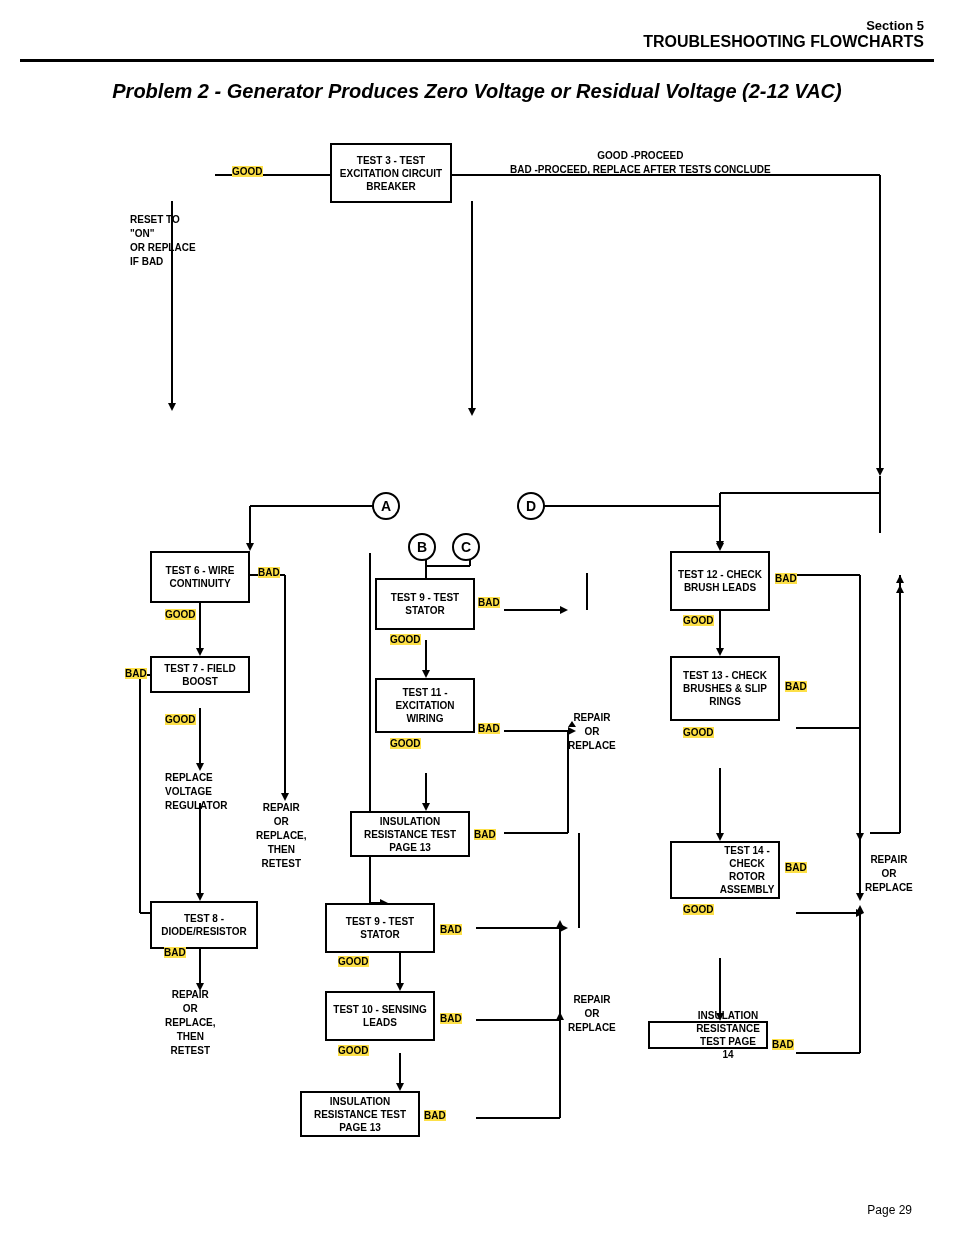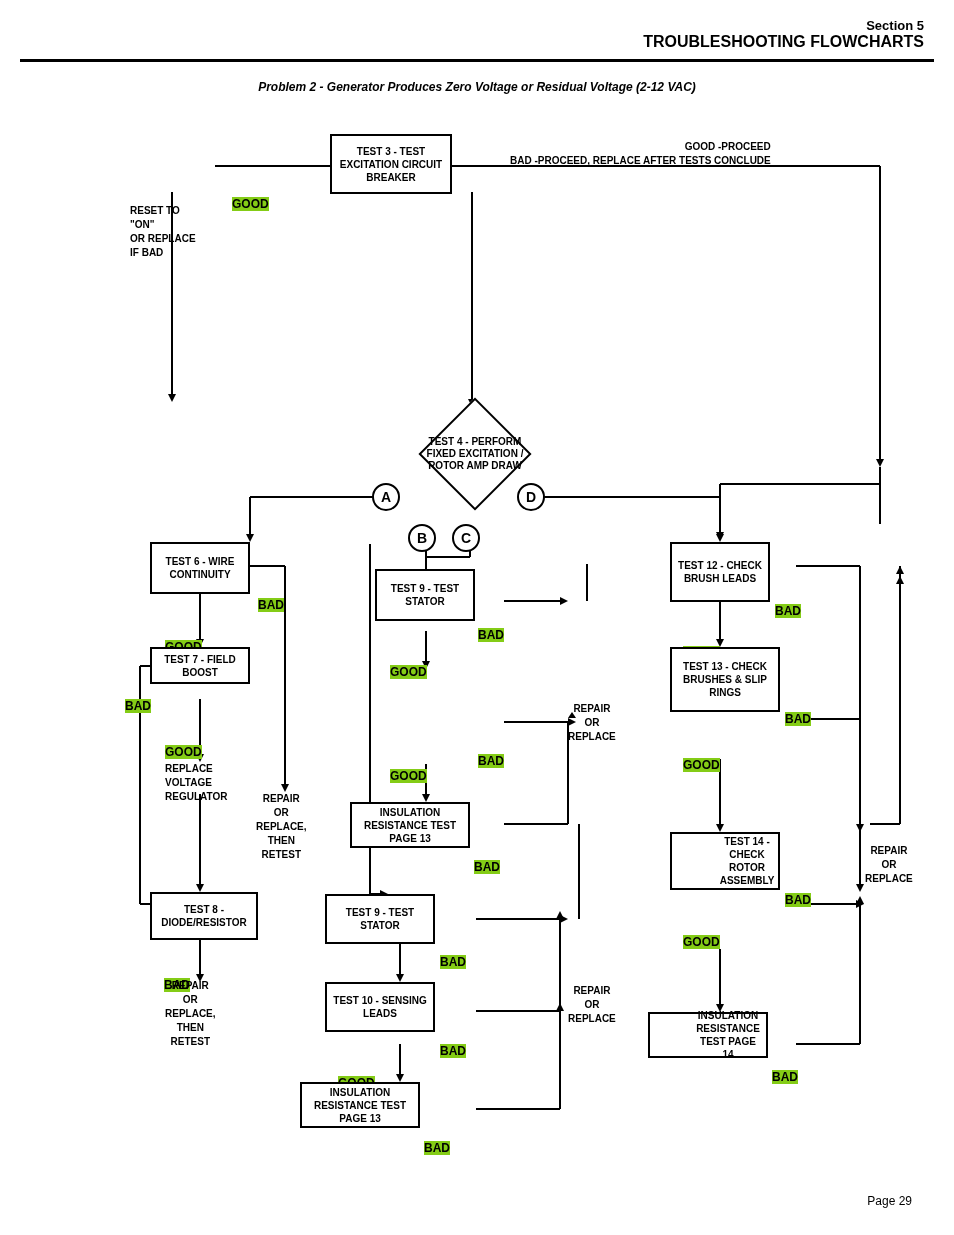--- a/index.html
+++ b/index.html
@@ -23,21 +23,21 @@
     .header .section-title {
       font-size: 16px;
       font-weight: bold;
     }
     .header-line {
       border-top: 3px solid #000;
       margin: 0 20px;
     }
     .page-title {
       text-align: center;
-      font-size: 12px;
+      font-size: 20px;
       font-weight: bold;
       font-style: italic;
       margin: 18px 0 10px 0;
     }
     .flowchart-container {
       position: relative;
       width: 914px;
       height: 1080px;
       margin: 0 auto;
     }
@@ -99,24 +99,23 @@
     
     .svg-overlay {
       position: absolute;
       top: 0; left: 0;
       width: 100%;
       height: 100%;
       pointer-events: none;
     }
     .label-text {
       position: absolute;
-      font-size: 12px;
-      font-weight: bold;
-      background: #84cc16;
-      margin-top: 40px;
+      font-size: 10px;
+      font-weight: bold;
+      background: #fde047;
     }
     .label-small {
       position: absolute;
       font-size: 9px;
       text-align: center;
       font-weight: bold;
       line-height: 1.2;
     }
     .page-number {
       text-align: right;
@@ -272,34 +271,30 @@
 
   </svg>
 
 
   <div class="label-text" style="left:212px; top:53px;">GOOD</div>
 
   <div class="box" style="left:310px; top:30px; width:122px; height:60px;">
     <span>TEST 3 - TEST EXCITATION CIRCUIT BREAKER</span>
   </div>
 
-  <div class="label-small" style="left:490px; top:36px; text-align:right; font-weight:bold; font-size:10px; line-height:1.4;">
+  <div class="label-small" style="left:490px; top:36px; text-align:center; font-weight:bold; font-size:10px; line-height:1.4;">
     <span>GOOD -PROCEED</span><br>
     <span>BAD -PROCEED, REPLACE AFTER TESTS
 CONCLUDE</span>
   </div>
 
   <div class="label-small" style="left:110px; top:100px; text-align:left; font-size:10px; font-weight:bold; line-height:1.4;">
     RESET TO<br>"ON"<br>OR REPLACE<br>IF BAD
   </div>
 
-  <div class="diamond" style="left:405px; top:300px; width:100px; height:100px;">
-    <div class="diamond-inner"></div>
-    <div class="diamond-text">TEST 4 - PERFORM FIXED EXCITATION / ROTOR AMP DRAW</div>
-  </div>
 
   <div class="circle-letter" style="left:352px; top:379px;">
     <span>A</span>
   </div>
 
   <div class="circle-letter" style="left:388px; top:420px;">
     <span>B</span>
   </div>
 
   <div class="circle-letter" style="left:432px; top:420px;">
@@ -345,20 +340,23 @@
   </div>
 
   <div class="box" style="left:355px; top:465px; width:100px; height:52px;">
     <span>TEST 9 - TEST STATOR</span>
   </div>
 
   <div class="label-text" style="left:458px; top:484px;">BAD</div>
 
   <div class="label-text" style="left:370px; top:521px;">GOOD</div>
 
+  <div class="box" style="left:355px; top:565px; width:100px; height:55px;">
+    <span>TEST 11 - EXCITATION WIRING</span>
+  </div>
 
   <div class="label-text" style="left:458px; top:610px;">BAD</div>
 
   <div class="label-text" style="left:370px; top:625px;">GOOD</div>
 
   <div class="label-small" style="left:548px; top:598px; font-weight:bold; font-size:10px; line-height:1.4;">
     REPAIR<br>OR<br>REPLACE
   </div>
 
   <div class="box" style="left:330px; top:698px; width:120px; height:46px;">
@@ -410,21 +408,21 @@
   <div class="label-text" style="left:663px; top:614px;">GOOD</div>
 
   <div class="box" style="left:650px; top:728px; width:110px; height:58px;padding-left:48px;">
     <span>TEST 14 - CHECK ROTOR ASSEMBLY</span>
   </div>
 
   <div class="label-text" style="left:765px; top:749px;">BAD</div>
 
   <div class="label-text" style="left:663px; top:791px;">GOOD</div>
 
-  <div class="box" style="left:628px; top:908px; width:120px; height:46px;padding-left:44px;">
+  <div class="box" style="left:628px; top:908px; width:120px; height:28px;padding-left:44px;">
     <span>INSULATION RESISTANCE TEST PAGE 14</span>
   </div>
 
   <div class="label-text" style="left:752px; top:926px;">BAD</div>
 
   <div class="label-small" style="left:845px; top:740px; font-weight:bold; font-size:10px; line-height:1.4;">
     REPAIR<br>OR<br>REPLACE
   </div>
 
 </div>

